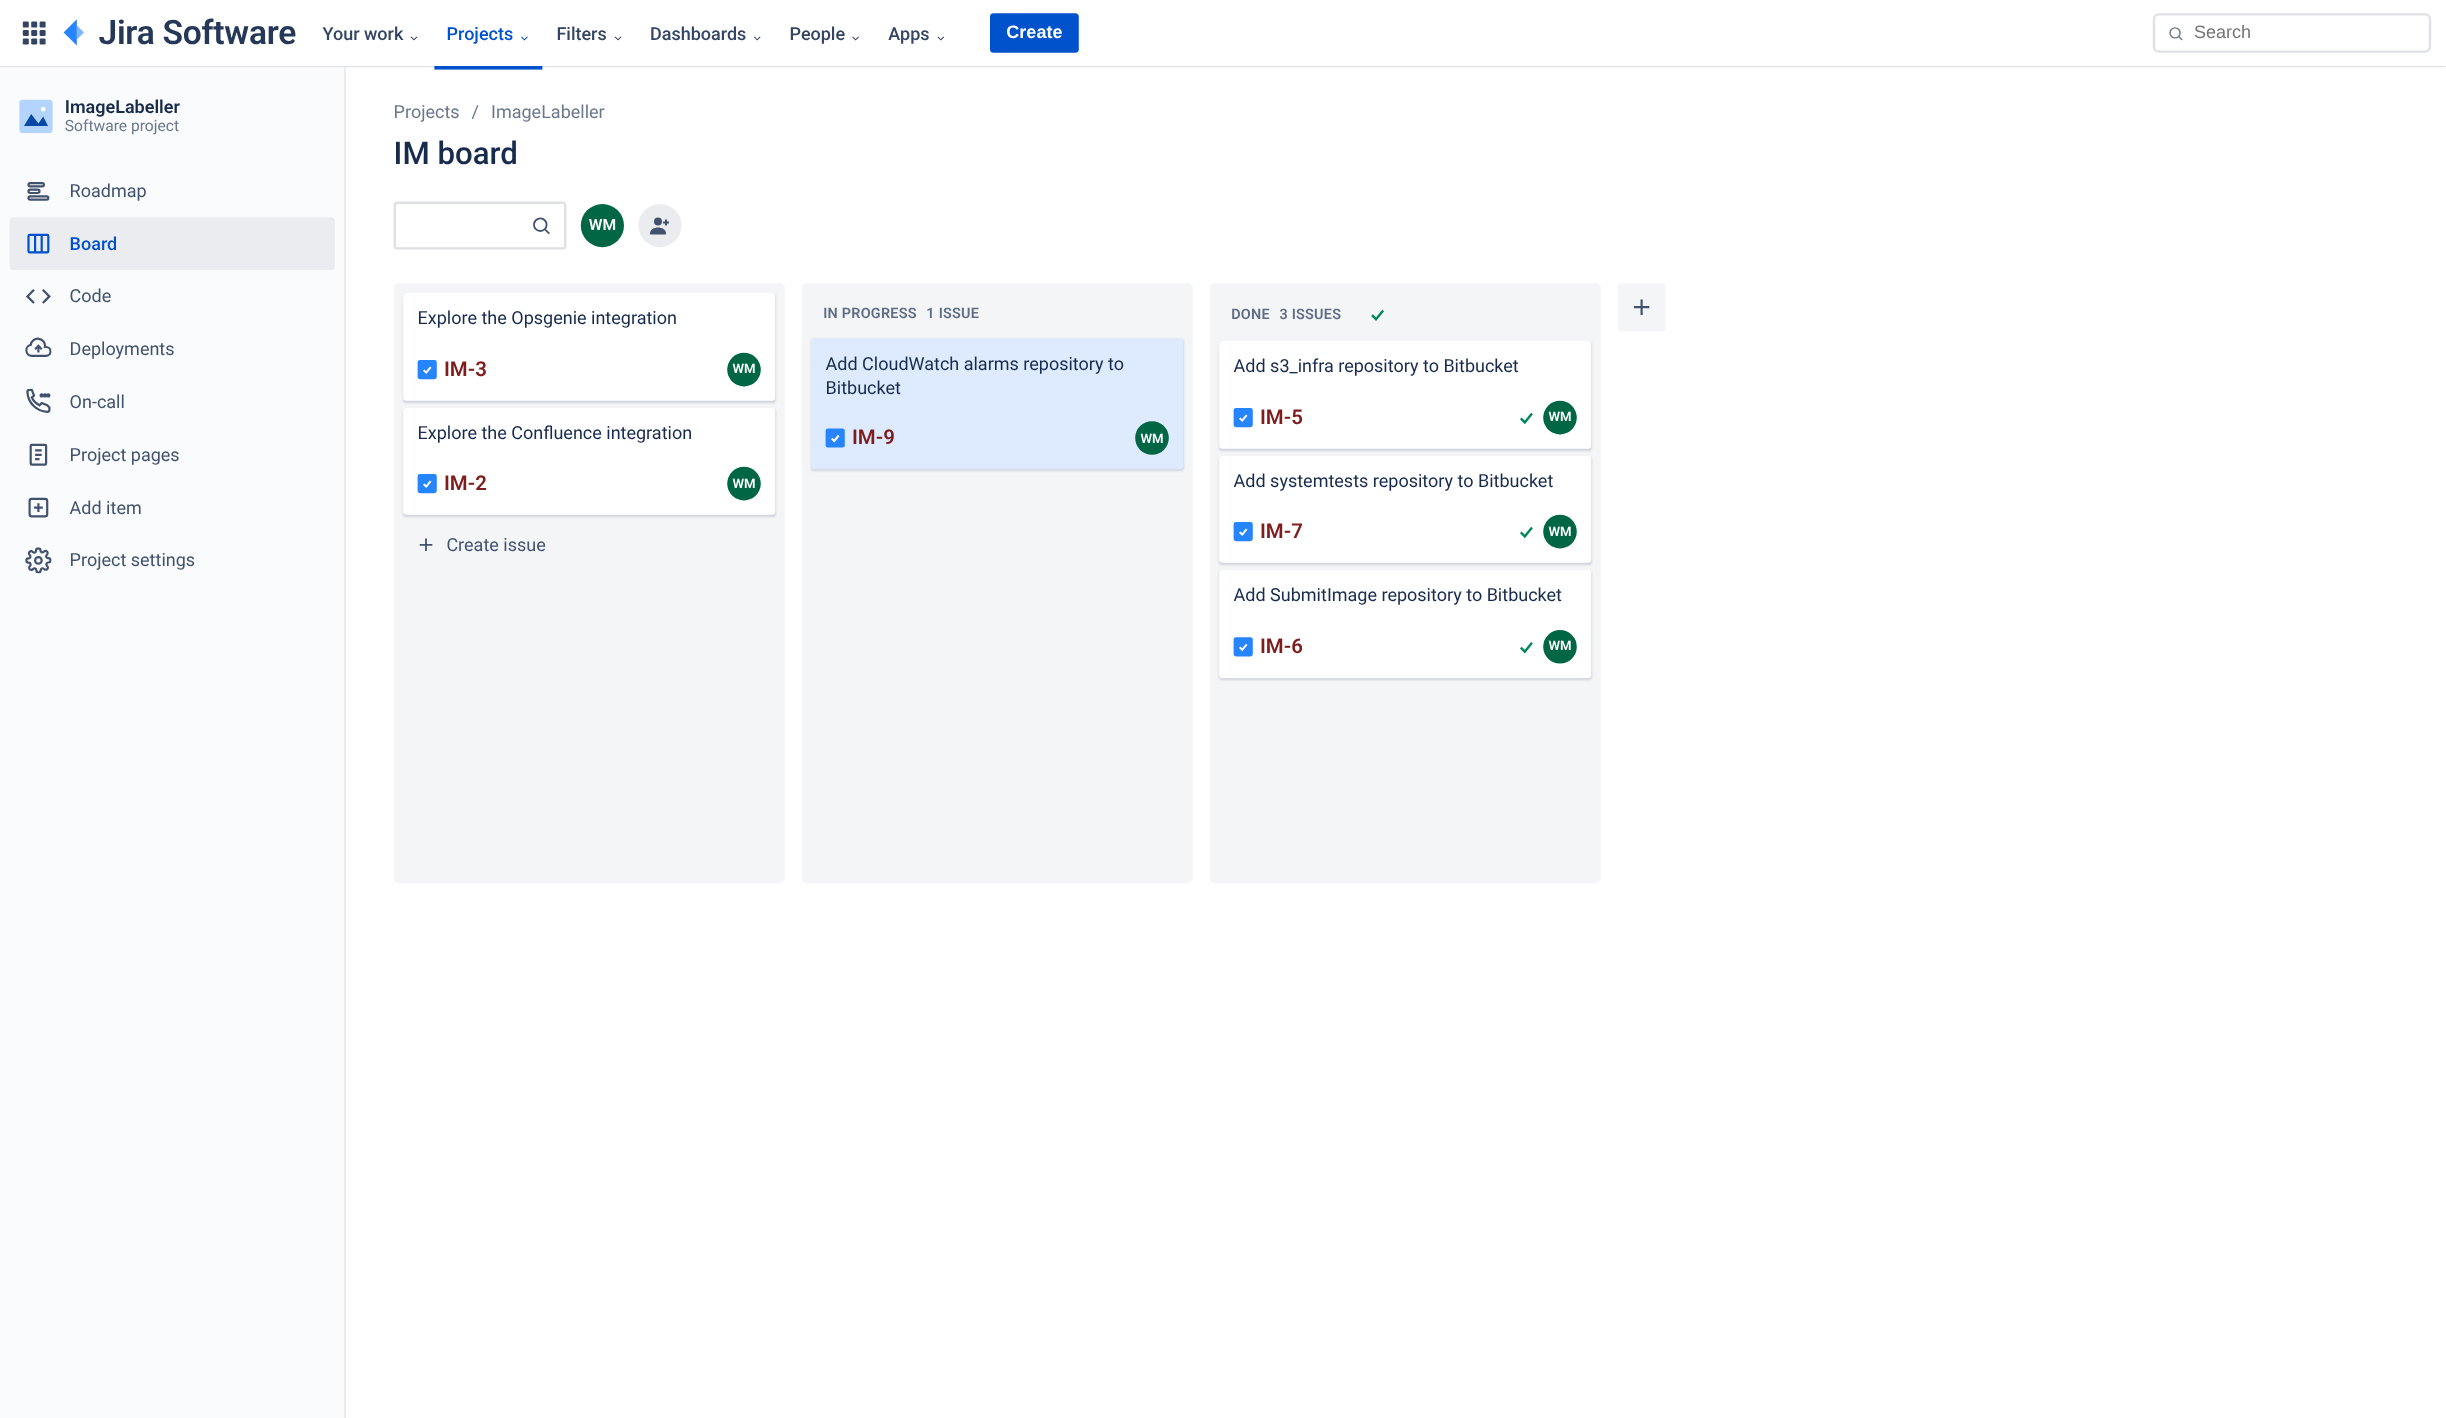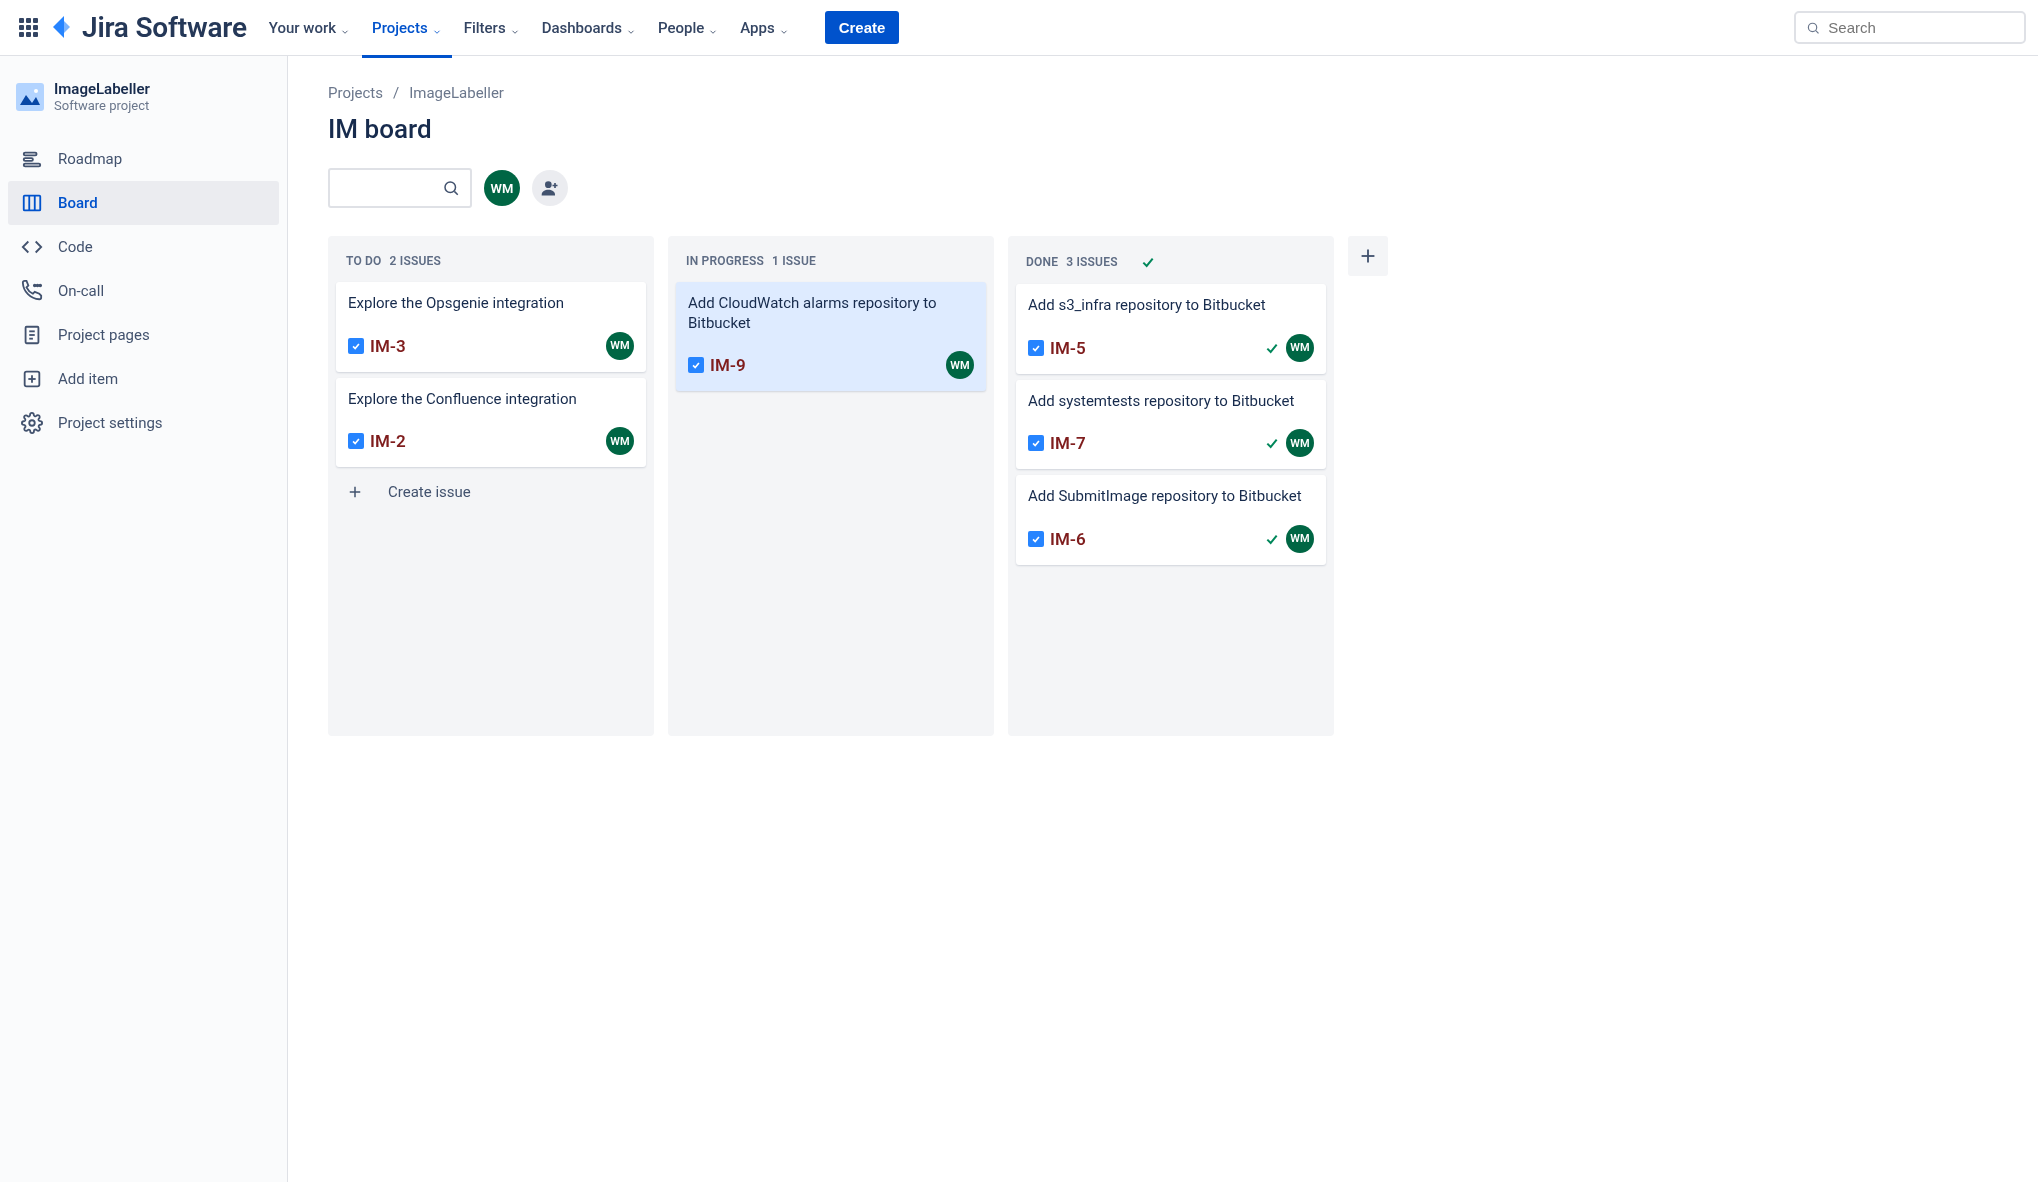--- a/index.html
+++ b/index.html
@@ -43,21 +43,21 @@
 .col-header { display: flex; align-items: center; gap: 8px; padding: 10px 10px 14px 10px; font-size: 12px; font-weight: 600; color: #5e6c84; letter-spacing: 0.2px; }
 .done-check { color: #00875a; }
 .card { background: #fff; border-radius: 3px; box-shadow: 0 1px 2px rgba(9,30,66,0.15); padding: 12px; margin-bottom: 6px; cursor: pointer; }
 .card.selected { background: #deebff; }
 .card-title { font-size: 15px; color: #172B4D; margin-bottom: 18px; line-height: 1.3; }
 .card-footer { display: flex; align-items: center; justify-content: space-between; }
 .card-meta { display: flex; align-items: center; gap: 6px; }
 .issue-type-icon { width: 16px; height: 16px; background: #2684ff; border-radius: 2px; display: flex; align-items: center; justify-content: center; }
 .issue-key { font-size: 17px; font-weight: 600; color: #7f1d1d; }
 .card-right { display: flex; align-items: center; gap: 6px; }
-.create-issue { display: flex; align-items: center; gap: 24px; padding: 10px; font-size: 15px; color: #42526e; cursor: pointer; border-radius: 3px; }
+.create-issue { display: flex; align-items: center; gap: 8px; padding: 10px; font-size: 15px; color: #42526e; cursor: pointer; border-radius: 3px; }
 .add-col { width: 40px; height: 40px; background: #f4f5f7; border-radius: 3px; display: flex; align-items: center; justify-content: center; cursor: pointer; color: #42526e; font-size: 24px; }
 .check-icon { color: #00875a; }
 </style>
 </head>
 <body>
 
 <div class="topnav">
   <div class="app-switcher">
     <div class="dots9">
       <span></span>
@@ -169,20 +169,30 @@
             <svg width="22" height="22" viewBox="0 0 24 24" fill="none" stroke="currentColor" stroke-width="2">
               <polyline points="8 6 2 12 8 18"></polyline>
               <polyline points="16 6 22 12 16 18"></polyline>
             </svg>
           </span>
           <span>Code</span>
         </div>
         <div class="side-item">
           <span class="side-icon">
             <svg width="22" height="22" viewBox="0 0 24 24" fill="none" stroke="currentColor" stroke-width="2">
+              <path d="M18 10h1a4 4 0 010 8H6a5 5 0 01-1-9.9A6 6 0 0118 10z"></path>
+              <polyline points="12 15 12 9"></polyline>
+              <polyline points="9 12 12 9 15 12"></polyline>
+            </svg>
+          </span>
+          <span>Deployments</span>
+        </div>
+        <div class="side-item">
+          <span class="side-icon">
+            <svg width="22" height="22" viewBox="0 0 24 24" fill="none" stroke="currentColor" stroke-width="2">
               <path d="M22 17v2a2 2 0 01-2 2 19 19 0 01-18-18 2 2 0 012-2h2l2 5-2 2a15 15 0 007 7l2-2 5 2z"></path>
               <circle cx="18" cy="6" r="1" fill="currentColor"></circle>
               <circle cx="21" cy="6" r="1" fill="currentColor"></circle>
               <circle cx="15" cy="6" r="1" fill="currentColor"></circle>
             </svg>
           </span>
           <span>On-call</span>
         </div>
         <div class="side-item">
           <span class="side-icon">
@@ -235,24 +245,20 @@
       <div class="add-people">
         <svg width="20" height="20" viewBox="0 0 24 24" fill="#42526e">
             <circle cx="10" cy="8" r="4"></circle>
             <path d="M2 20c0-4 4-6 8-6s8 2 8 6v1H2v-1z"></path>
             <path d="M18 6v6M15 9h6" stroke="#42526e" stroke-width="2" fill="none"></path>
           </svg>
       </div>
     </div>
     <div class="board" id="board">
         <div class="col">
-          <div class="col-header">
-            <span>TO DO</span> 
-            <span>2 ISSUES</span>
-          </div>
           <div class="card">
             <div class="card-title">Explore the Opsgenie integration</div>
             <div class="card-footer">
               <div class="card-meta">
                 <span class="issue-type-icon">
                   <svg width="10" height="10" viewBox="0 0 24 24" fill="none" stroke="#fff" stroke-width="4">
                     <polyline points="5 13 10 18 19 7"></polyline>
                   </svg>
                 </span>
                 <span class="issue-key">IM-3</span>

